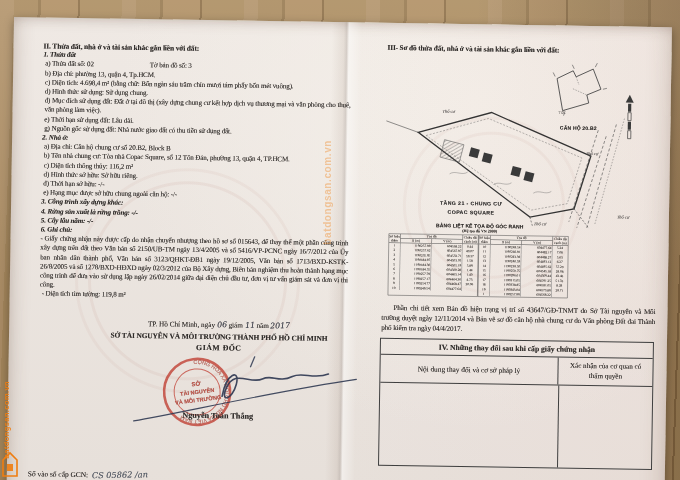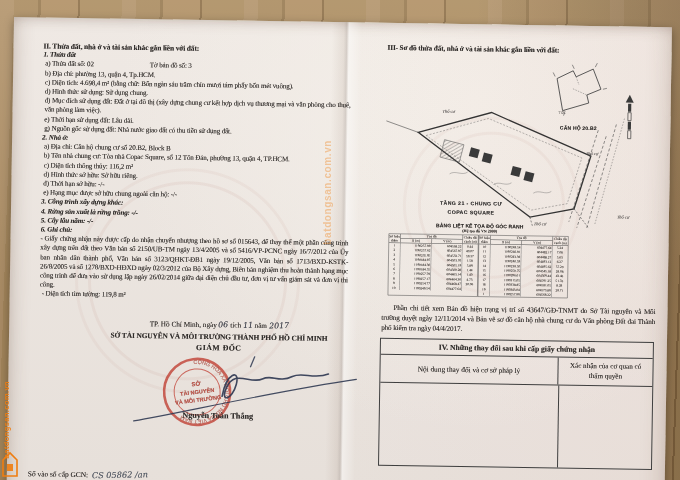--- a/index.html
+++ b/index.html
@@ -122,21 +122,21 @@
       <div class="ln sub">5. Cây lâu năm: -/-</div>
       <div class="ln sub">6. Ghi chú:</div>
       <div class="ln just">- Giấy chứng nhận này được cấp do nhận chuyển nhượng theo hồ sơ số 015643, để thay thế một phần công trình xây dựng trên đất theo Văn bản số 2150/UB-TM ngày 13/4/2005 và số 5416/VP-PCNC ngày 16/7/2012 của Ủy ban nhân dân thành phố, Văn bản số 3123/QHKT-ĐB1 ngày 19/12/2005, Văn bản số 1713/BXD-KSTK- 26/8/2005 và số 1278/BXD-HĐXD ngày 02/3/2012 của Bộ Xây dựng, Biên bản nghiệm thu hoàn thành hạng mục công trình để đưa vào sử dụng lập ngày 26/02/2014 giữa đại diện chủ đầu tư, đơn vị tư vấn giám sát và đơn vị thi công.</div>
       <div class="ln ind">- Diện tích tim tường: 119,8 m²</div>
     </div>
 
     <div class="sigblock">
       <div>
         <span>TP. Hồ Chí Minh, ngày</span>
         <span class="hw">06</span>
-        <span>tích</span>
+        <span>giám</span>
         <span class="hw">11</span>
         <span>năm</span>
         <span class="hw">2017</span>
       </div>
       <div class="sig-org">SỞ TÀI NGUYÊN VÀ MÔI TRƯỜNG THÀNH PHỐ HỒ CHÍ MINH</div>
       <div class="sig-title">GIÁM ĐỐC</div>
     </div>
 
     <div class="sealwrap">
       <svg width="74" height="74" viewBox="0 0 74 74">

